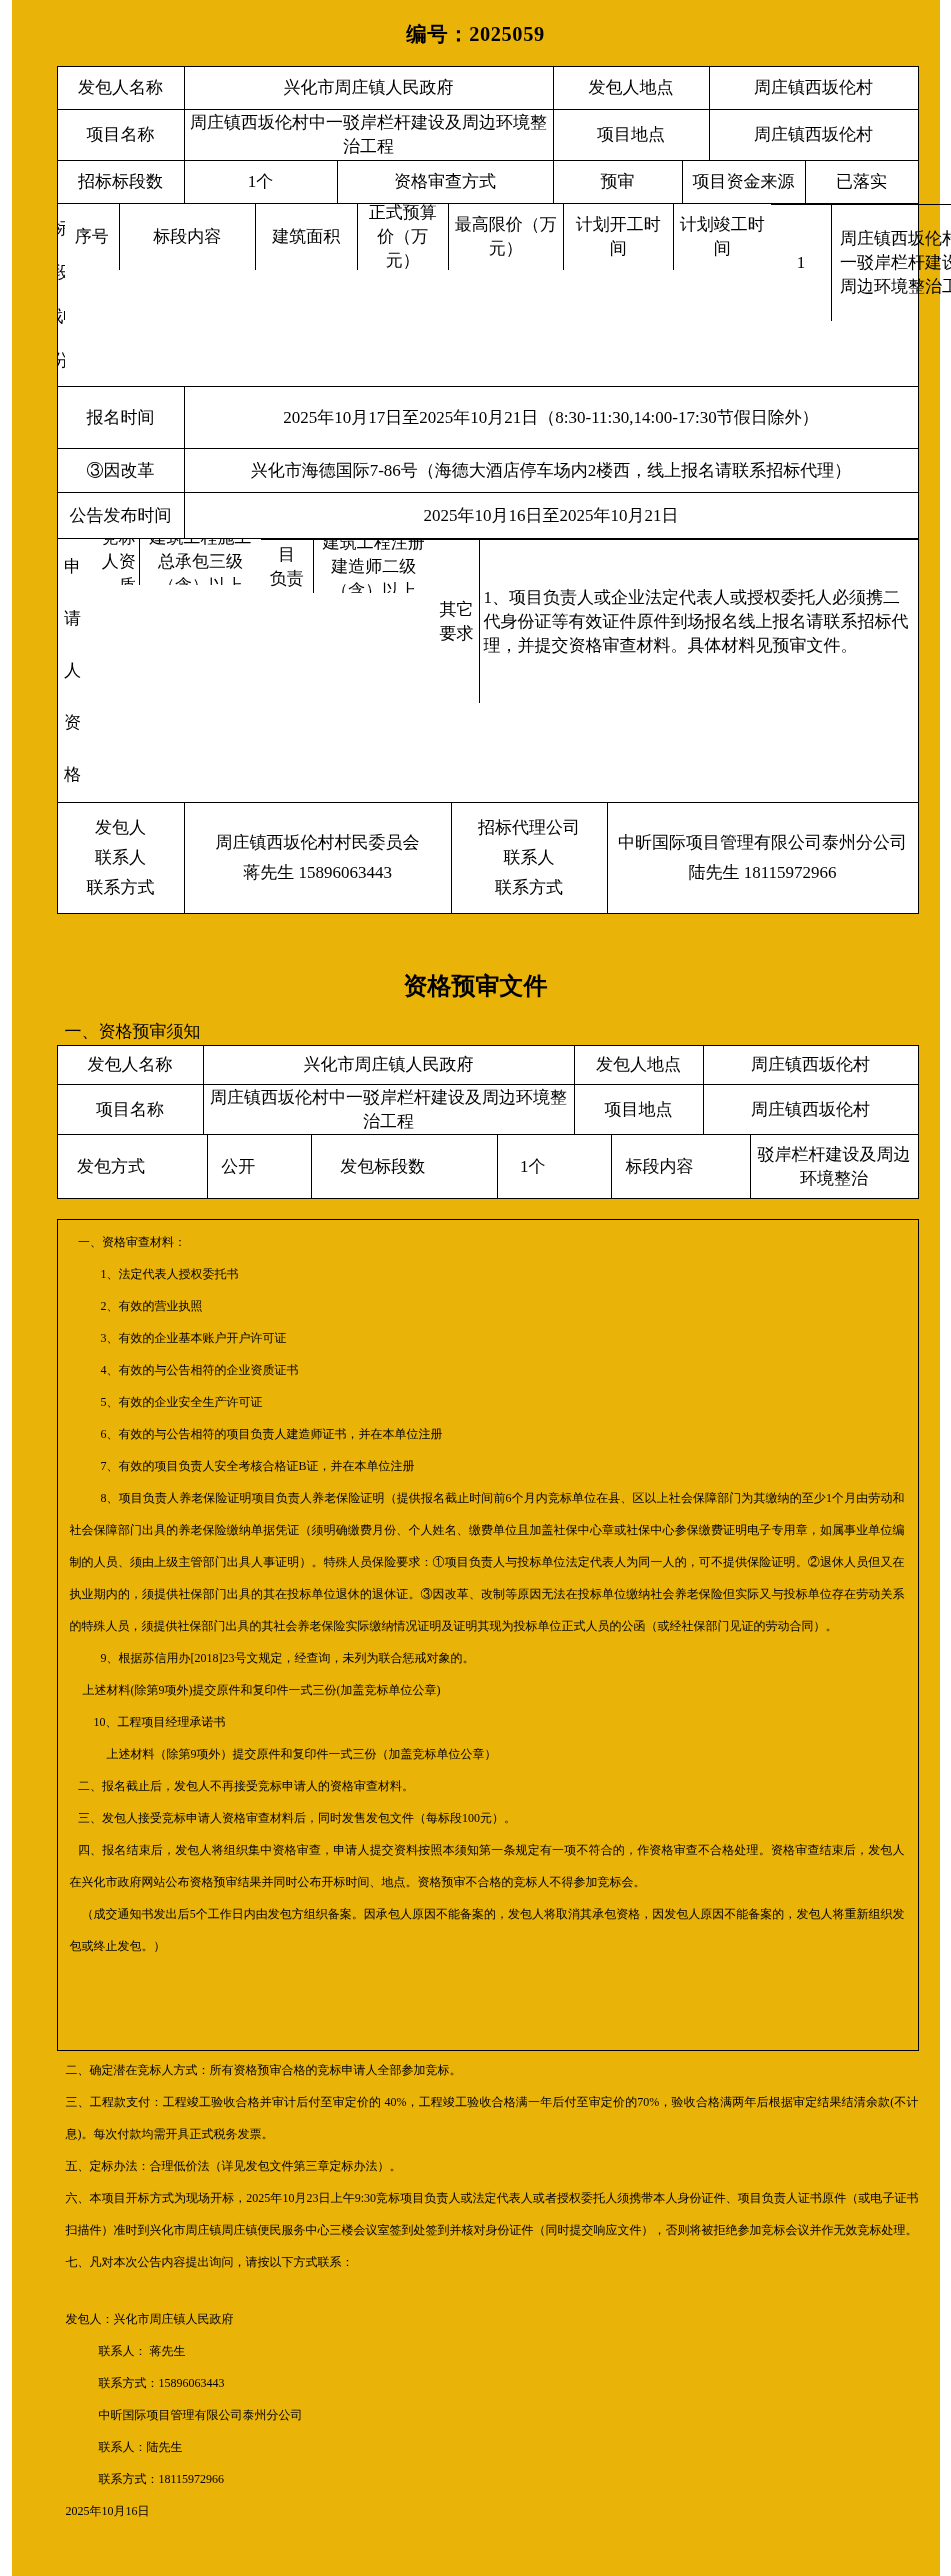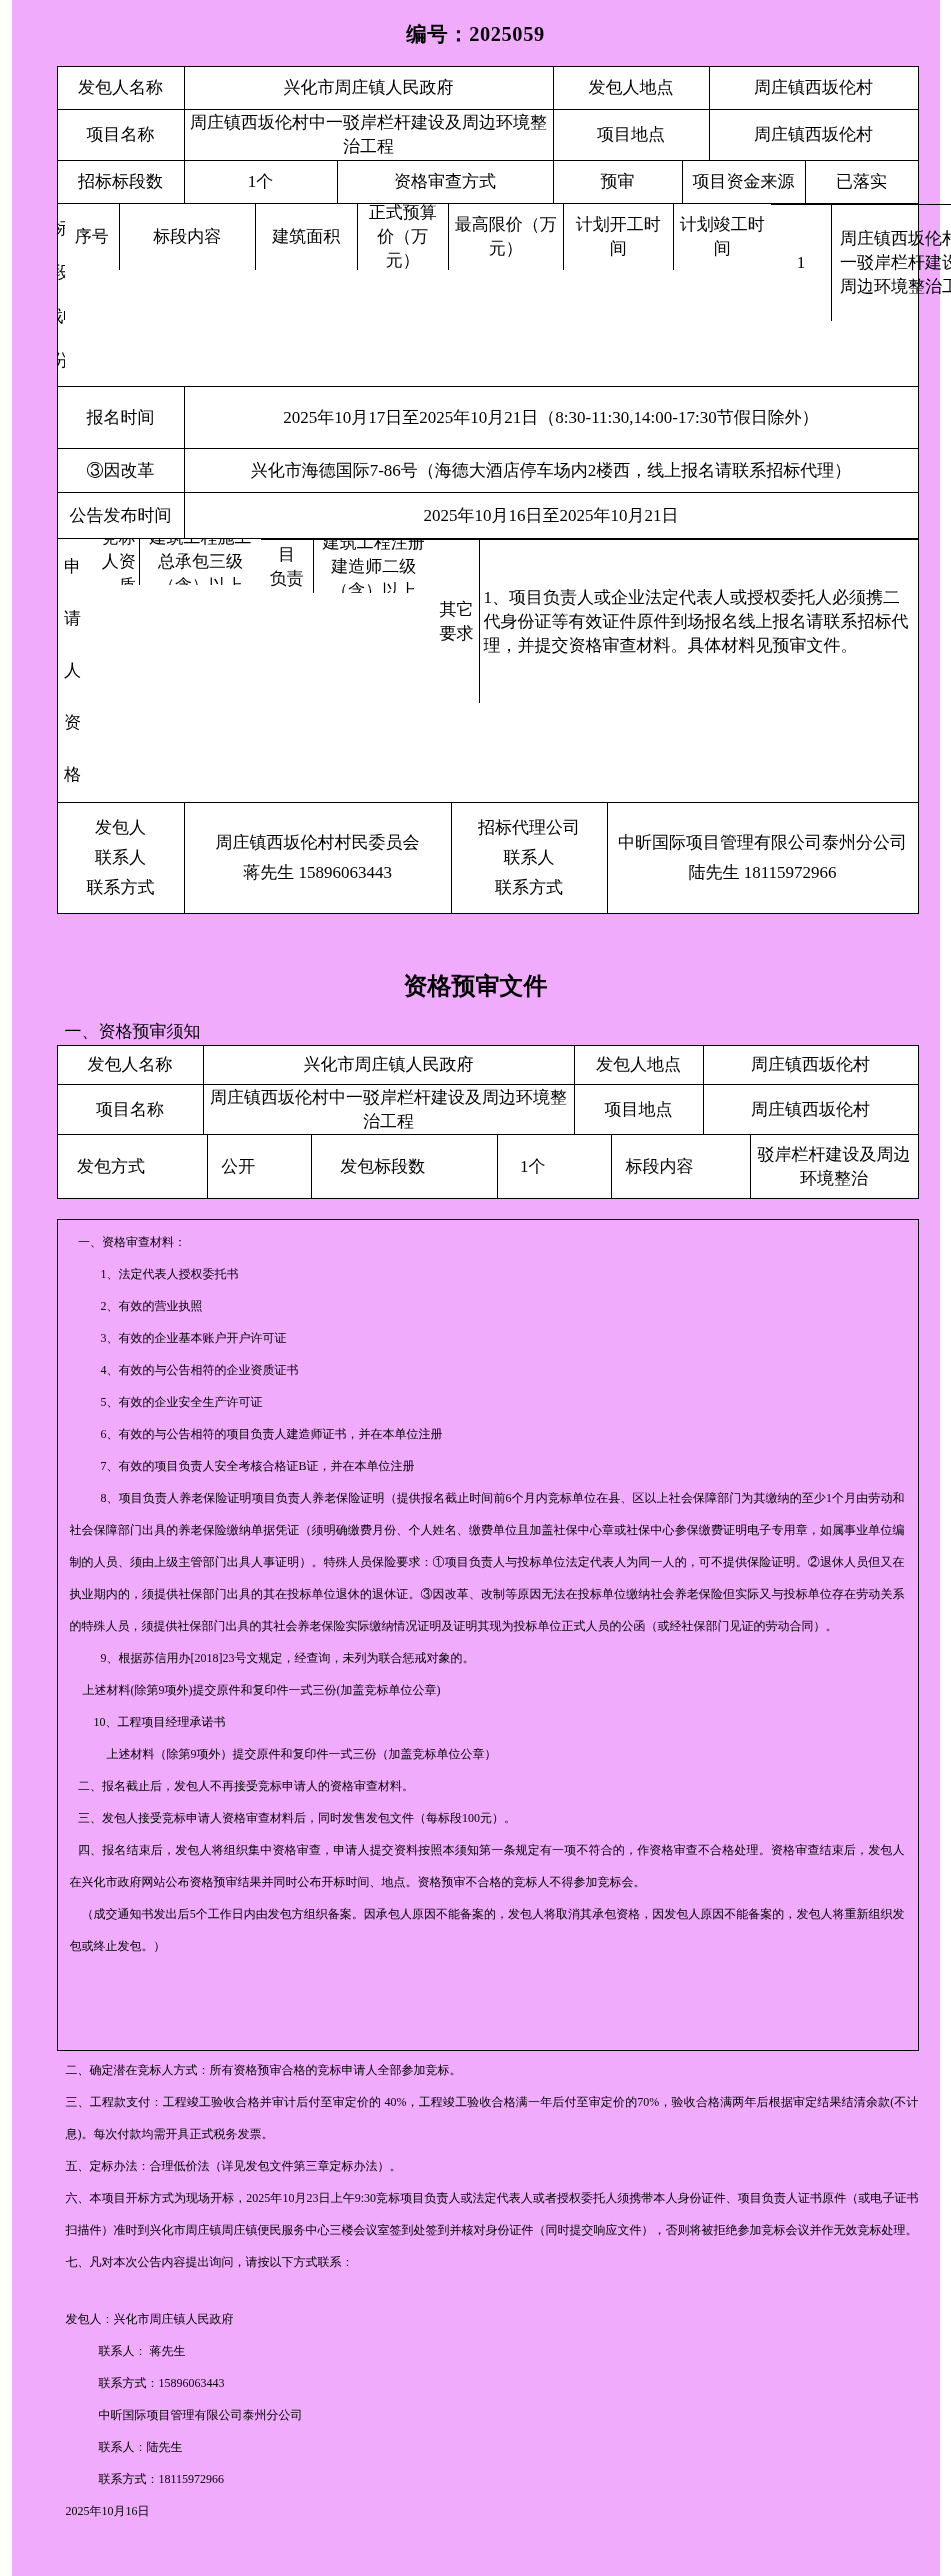--- a/index.html
+++ b/index.html
@@ -1,17 +1,17 @@
 <!DOCTYPE html>
 <html style="font-size:9.6px"><head>
 <meta charset="utf-8">
 <style>
   html,body{margin:0;padding:0;background:#ffffff;}
   .page{
-    position:relative;width:928px;height:2576px;margin:0 auto;background:#f0abfc;
+    position:relative;width:928px;height:2576px;margin:0 auto;background:#eab308;
     font-family:"Liberation Serif","DejaVu Serif",serif;color:#000;
   }
   .doc-number{position:absolute;top:20.4px;left:0;width:100%;text-align:center;
     font-size:20.4px;font-weight:bold;letter-spacing:0.6px;}
   
   .tbl{position:absolute;left:45px;width:862px;border:1.2px solid #000;box-sizing:border-box;background:#fff;}
   .trow{display:flex;border-top:0.6px solid #000;box-sizing:border-box;}
   .trow.first{border-top:none;}
   .trow.thick{border-top:1.2px solid #000;}
   .tc{display:flex;align-items:center;justify-content:center;text-align:center;

